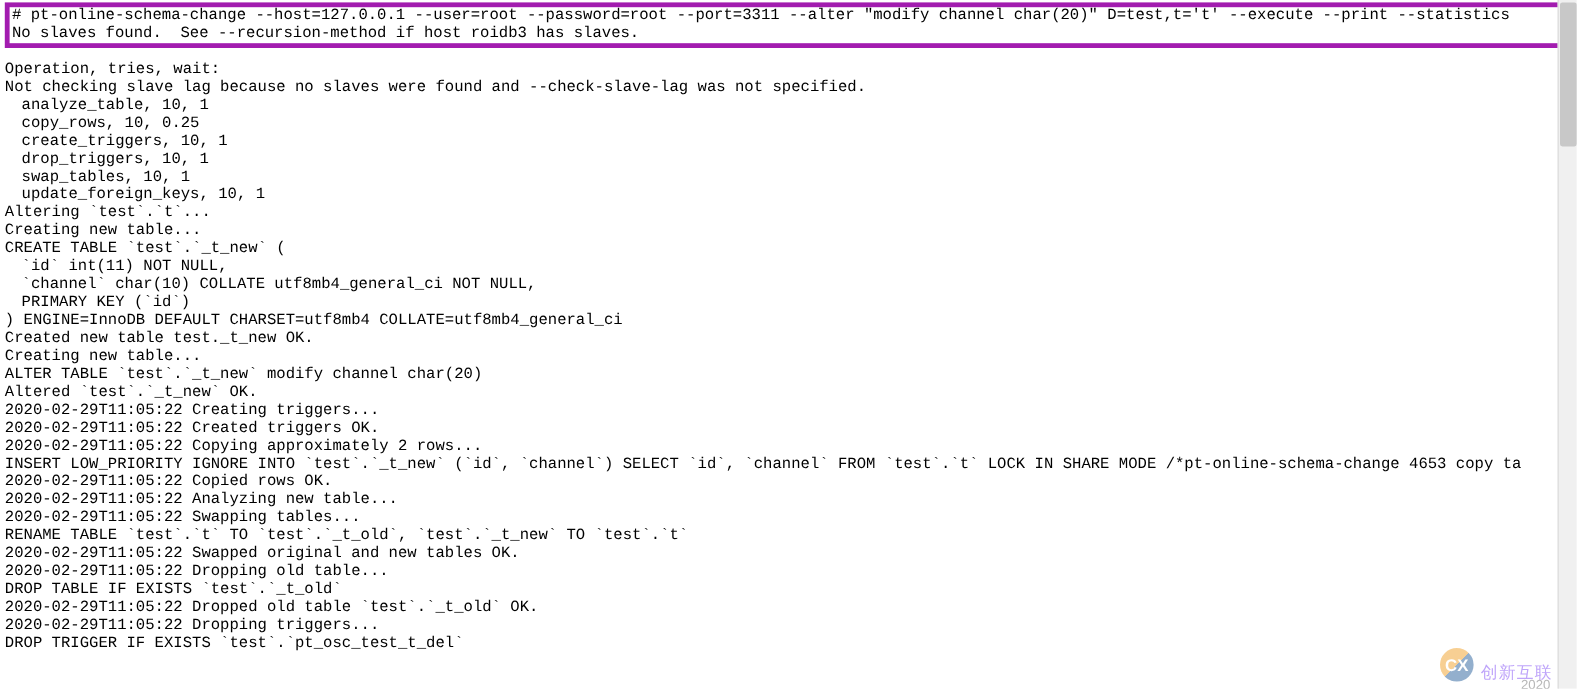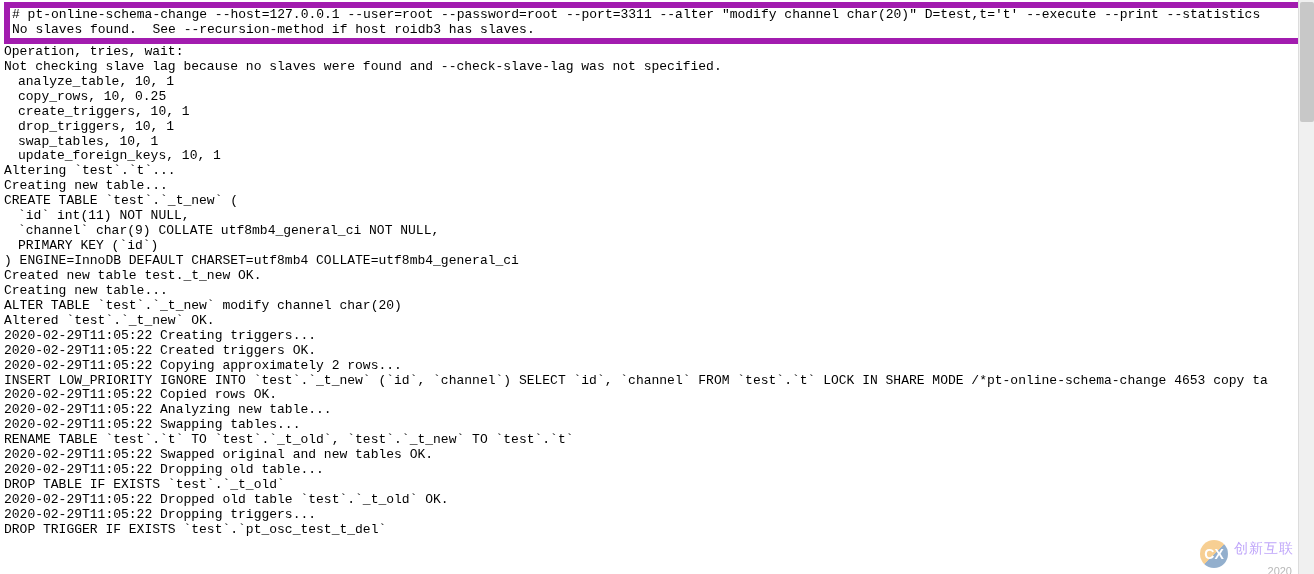--- a/index.html
+++ b/index.html
@@ -12,23 +12,23 @@
       width: 1314px;
       height: 574px;
       overflow: hidden;
       position: relative;
       white-space: nowrap;
     }
     .terminal {
       padding: 2px 4px;
     }
     .highlight-box {
-      border: 6px solid #a21caf;
+      border: 4px solid #a21caf;
       padding: 0 2px;
-      margin-bottom: 1px;
+      margin-bottom: 11px;
       font-family: Liberation Mono, monospace;
     }
     .line { white-space: pre; }
     .indent { padding-left: 14px; }
     .scrollbar {
       position: absolute;
       right: 0;
       top: 0;
       width: 16px;
       height: 100%;
@@ -42,21 +42,21 @@
       width: 14px;
       height: 120px;
       background: #c8c8c8;
       border-radius: 2px;
     }
     .watermark {
       position: absolute;
       right: 20px;
       bottom: 6px;
       display: flex;
-      align-items: flex-start;
+      align-items: flex-end;
       gap: 6px;
       opacity: 0.55;
     }
     .watermark-icon {
       width: 28px;
       height: 28px;
       border-radius: 50%;
       background: linear-gradient(135deg, #f2a93b 50%, #3b6ea5 50%);
       display: flex;
       align-items: center;
@@ -94,21 +94,21 @@
   <div class="line indent">analyze_table, 10, 1</div>
   <div class="line indent">copy_rows, 10, 0.25</div>
   <div class="line indent">create_triggers, 10, 1</div>
   <div class="line indent">drop_triggers, 10, 1</div>
   <div class="line indent">swap_tables, 10, 1</div>
   <div class="line indent">update_foreign_keys, 10, 1</div>
   <div class="line">Altering `test`.`t`...</div>
   <div class="line">Creating new table...</div>
   <div class="line">CREATE TABLE `test`.`_t_new` (</div>
   <div class="line indent">`id` int(11) NOT NULL,</div>
-  <div class="line indent">`channel` char(9) COLLATE utf8mb4_general_ci NOT NULL,</div>
+  <div class="line indent">`channel` char(10) COLLATE utf8mb4_general_ci NOT NULL,</div>
   <div class="line indent">PRIMARY KEY (`id`)</div>
   <div class="line">) ENGINE=InnoDB DEFAULT CHARSET=utf8mb4 COLLATE=utf8mb4_general_ci</div>
   <div class="line">Created new table test._t_new OK.</div>
   <div class="line">Creating new table...</div>
   <div class="line">ALTER TABLE `test`.`_t_new` modify channel char(20)</div>
   <div class="line">Altered `test`.`_t_new` OK.</div>
   <div class="line">2020-02-29T11:05:22 Creating triggers...</div>
   <div class="line">2020-02-29T11:05:22 Created triggers OK.</div>
   <div class="line">2020-02-29T11:05:22 Copying approximately 2 rows...</div>
   <div class="line">INSERT LOW_PRIORITY IGNORE INTO `test`.`_t_new` (`id`, `channel`) SELECT `id`, `channel` FROM `test`.`t` LOCK IN SHARE MODE /*pt-online-schema-change 4653 copy ta</div>

